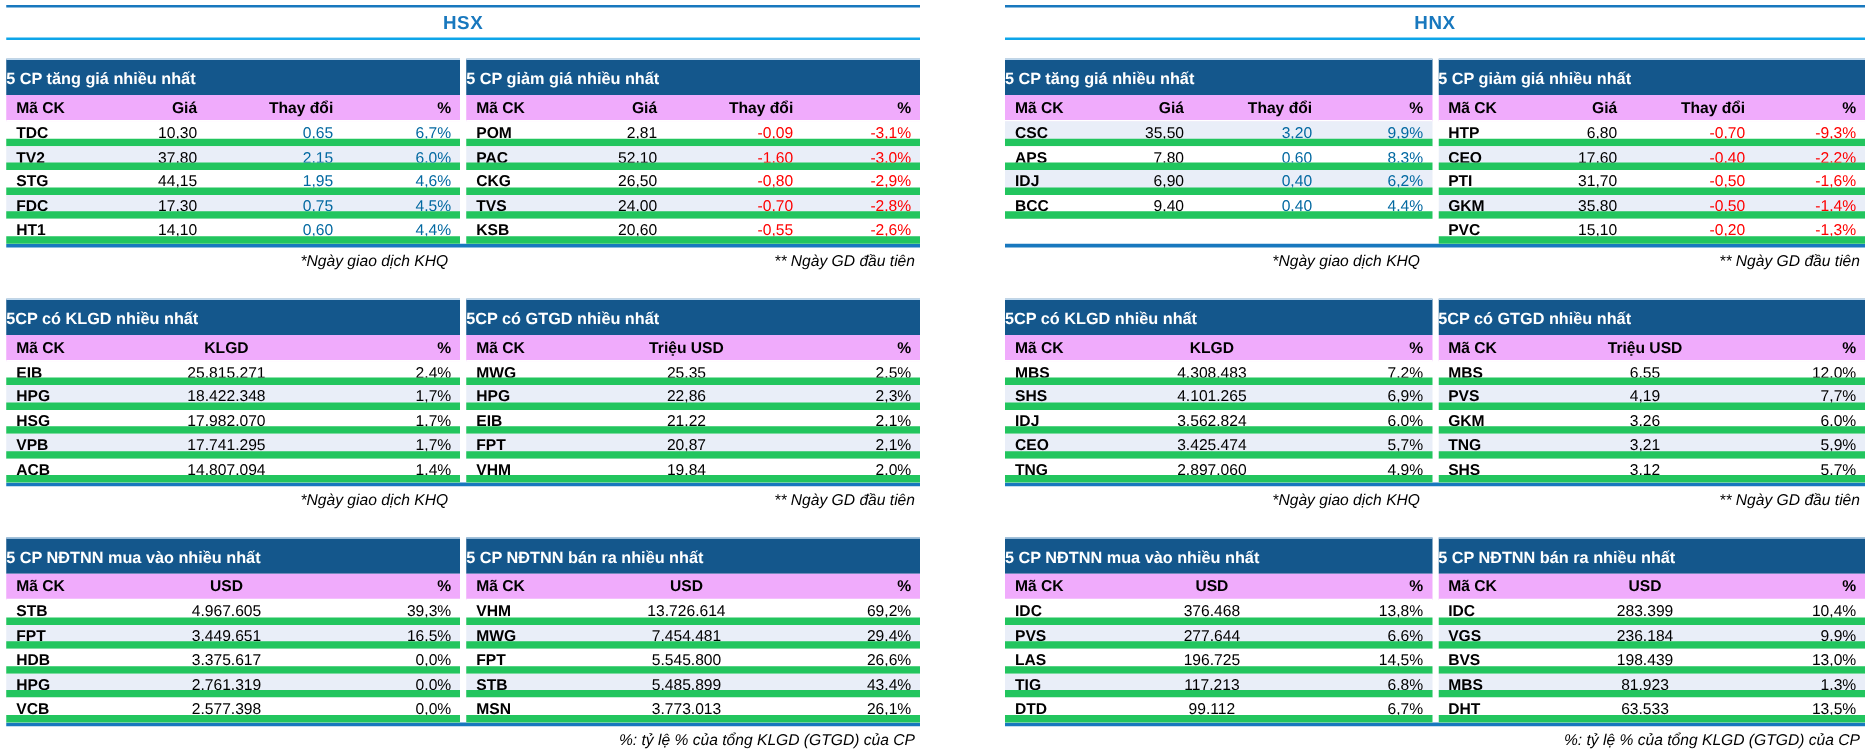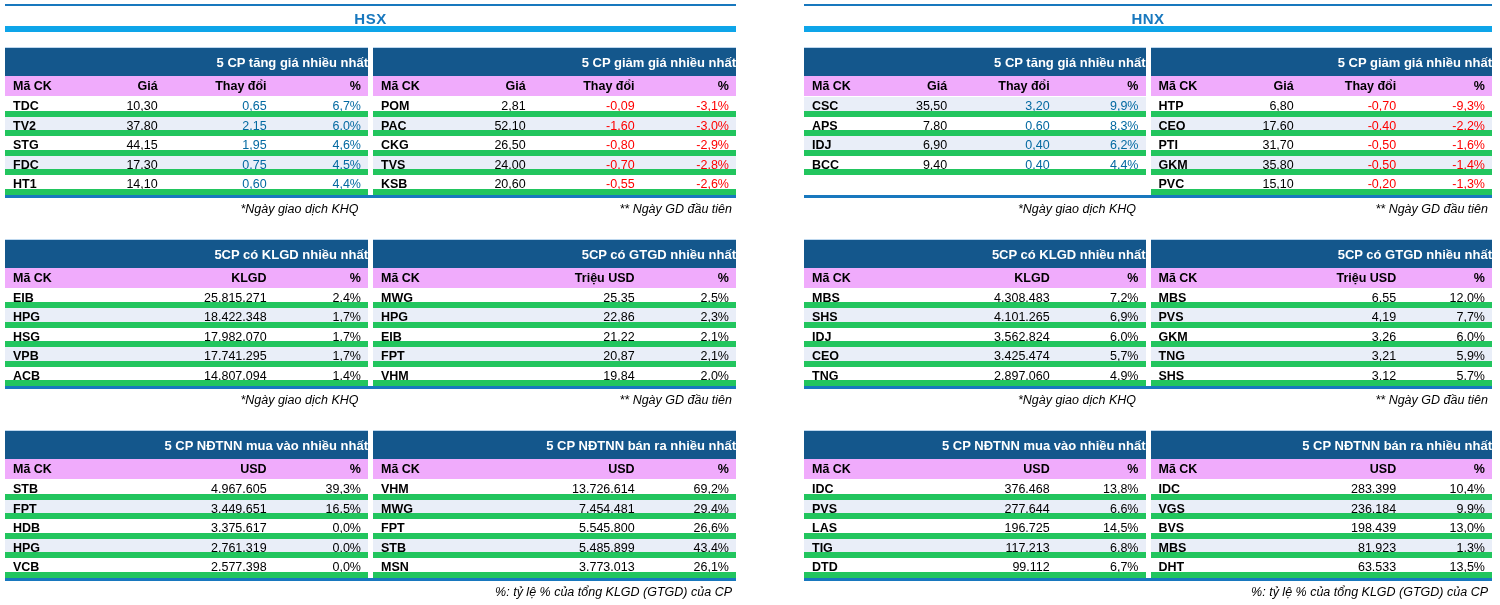--- a/index.html
+++ b/index.html
@@ -11,42 +11,42 @@
     position: relative;
     overflow: hidden;
   }
   .section { position: absolute; top: 0; }
   .section.hsx { left: 5px;  width: 731px; }
   .section.hnx { left: 804px; width: 688px; }
 
   .sec-title {
     margin-top: 4px;
     border-top: 2px solid #1878BE;
-    border-bottom: 6px solid #0ea5e9;
+    border-bottom: 2px solid #0ea5e9;
     height: 28px; line-height: 25px;
     text-align: center;
     color: #1878BE;
     font-weight: bold;
     font-size: 15px;
     letter-spacing: 0.5px;
   }
 
   .tgroup { margin-top: 15px; }
   .tgroup + .tgroup { margin-top: 21px; }
 
   .halves { display: flex; gap: 5px; }
   .half { flex: 1; min-width: 0; }
 
   .band {
     background: #14578C;
     color: #ffffff;
     font-weight: bold;
     font-size: 13px;
     height: 29px; line-height: 29px;
-    text-align: right;
+    text-align: left;
     border-top: 1px solid #BDD7EE;
   }
 
   .hrow, .trow { display: flex; width: 100%; }
   .hrow {
     background: #f0abfc;
     font-weight: bold;
     height: 21px; line-height: 21px;
     font-size: 12.5px;
     border-bottom: 1px solid #ffffff;
@@ -58,21 +58,21 @@
     border-bottom: 6px solid #22c55e;
   }
   .trow.alt { background: #E9EEF8; }
 
   .cell { white-space: nowrap; overflow: hidden; text-align: right; padding-right: 7px; }
   .cell.first { text-align: left; padding-left: 8px; padding-right: 0; font-weight: bold; }
   .hrow .cell.first { font-weight: bold; }
 
   
   .c4-0 { width: 23%; } .c4-1 { width: 21%; } .c4-2 { width: 30%; } .c4-3 { width: 26%; }
-  .c3-0 { width: 25%; } .c3-1 { width: 49%; } .c3-2 { width: 26%; }
+  .c3-0 { width: 25%; } .c3-1 { width: 49%; text-align: center; } .c3-2 { width: 26%; }
 
   .pos { color: #0369a1; }
   .neg { color: #FE0000; }
 
   .bluebar { height: 3px; background: #1878BE; }
 
   .foots { display: flex; gap: 16px; margin-top: 2px; }
   .foot {
     flex: 1;
     text-align: right;

